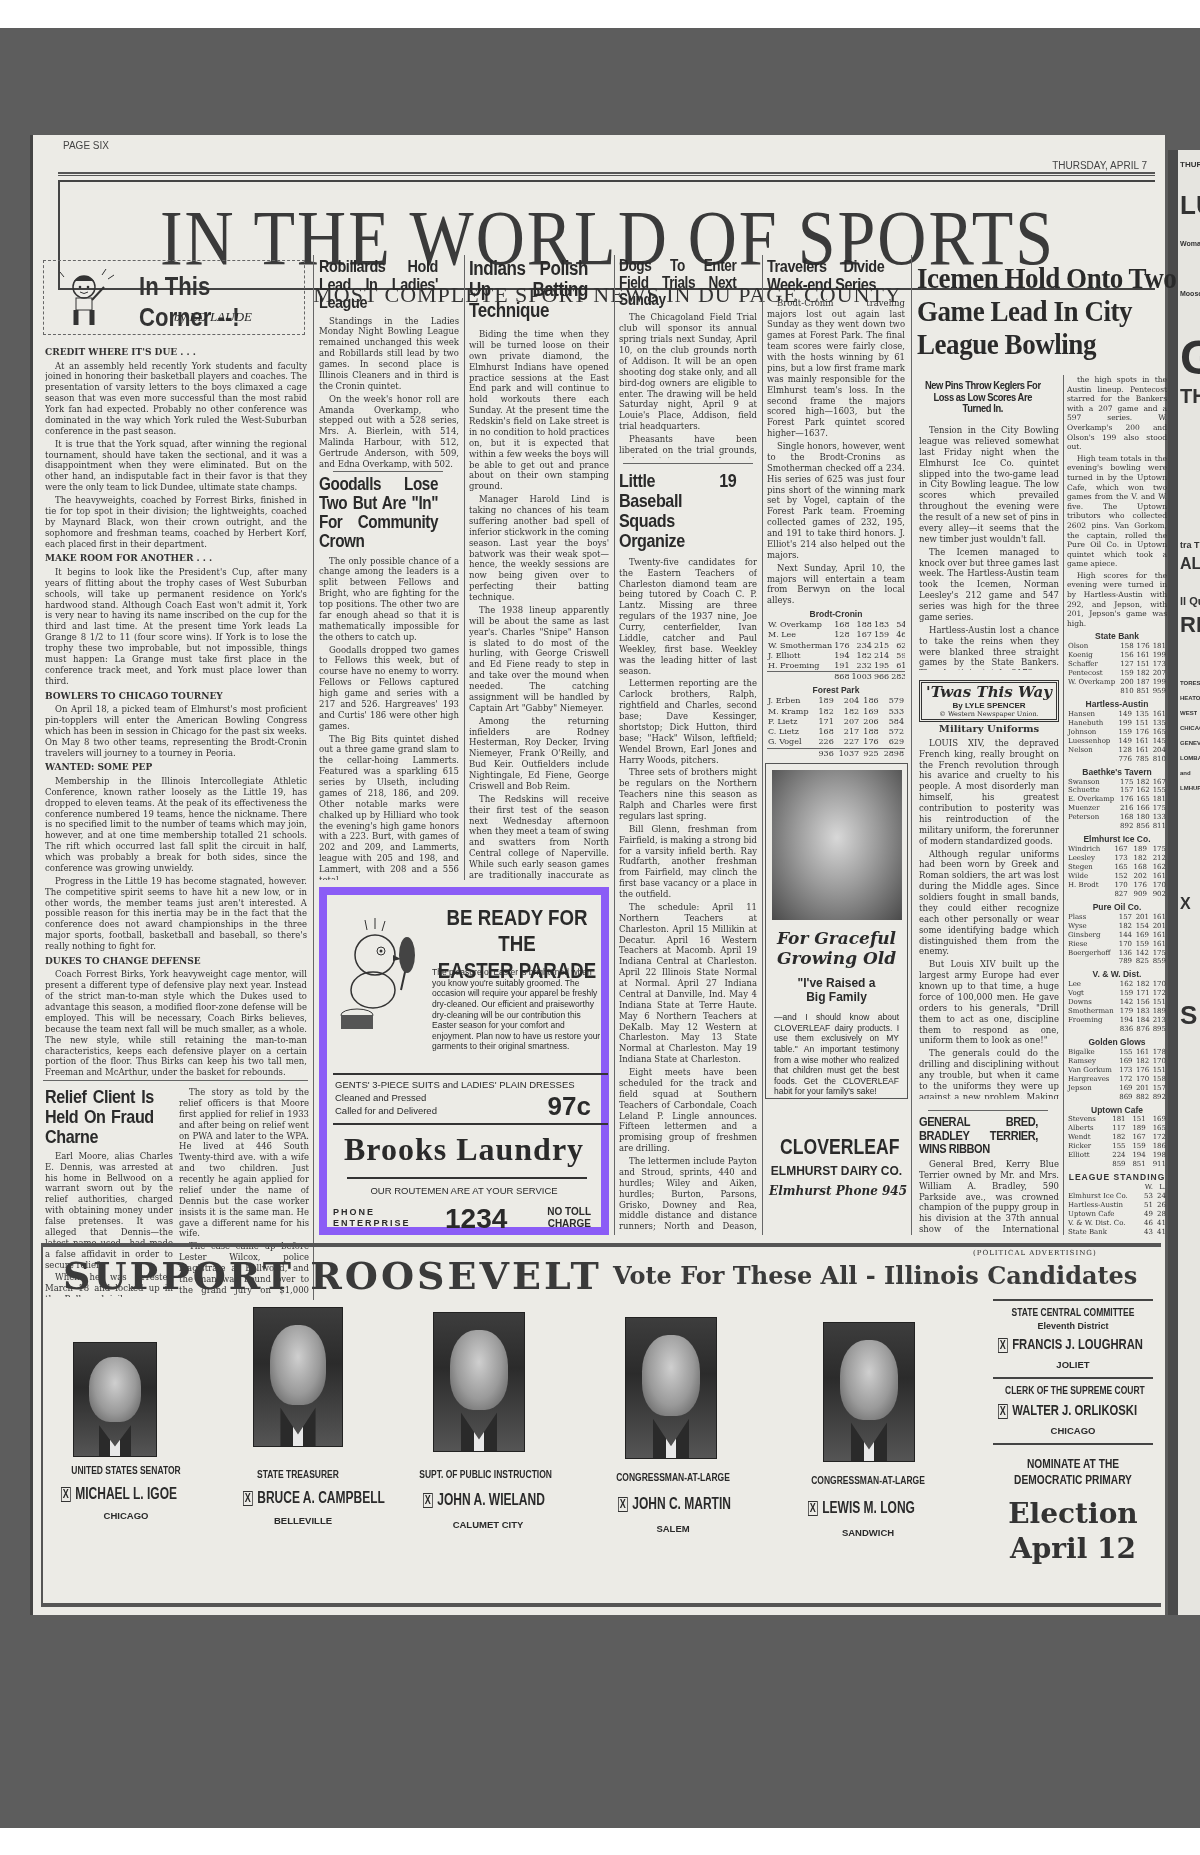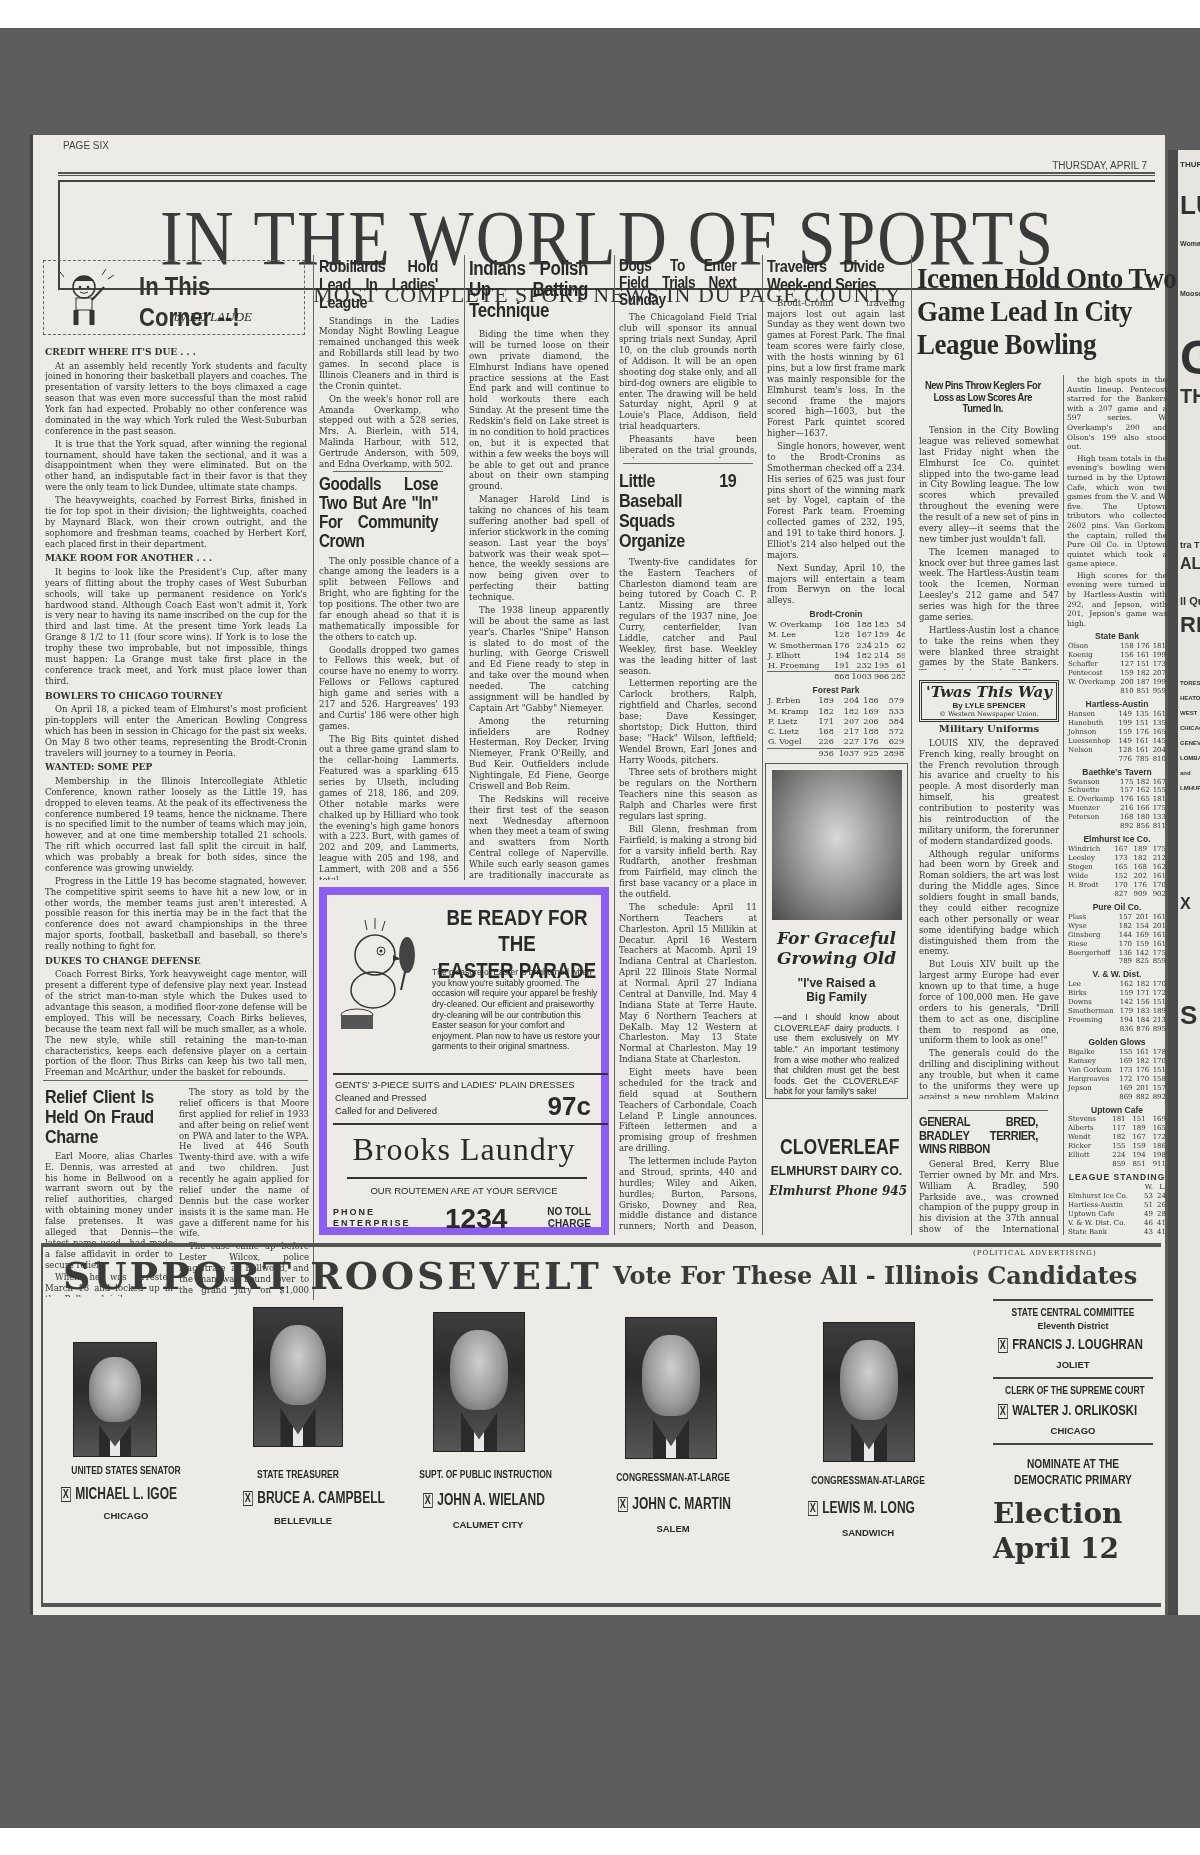--- a/index.html
+++ b/index.html
@@ -25,33 +25,33 @@
   .corner-title{position:absolute;left:95px;top:10px;font-family:"Liberation Sans",sans-serif;font-size:26px;font-weight:bold;color:#333;transform:scaleX(0.85);transform-origin:left}
   .corner-by{position:absolute;left:130px;top:48px;font-family:"Liberation Serif",serif;font-style:italic;font-size:13px}
   .toon{position:absolute;left:8px;top:6px;width:70px;height:62px}
   table.score{width:100%;border-collapse:collapse;font-size:8px}
   table.score td{padding:0 1px;white-space:nowrap}
   table.score td.n{text-align:right}
   .tbl-title{text-align:center;font-family:"Liberation Sans",sans-serif;font-weight:bold;font-size:8.5px;margin-top:3px}
   .ad-box{position:absolute;border:8px solid #8b5cf6;background:#ecebe6}
   .easter-title{font-family:"Liberation Sans",sans-serif;font-weight:bold;font-size:22px;text-align:center;line-height:1.2;transform:scaleX(0.85)}
   .easter-body{font-family:"Liberation Sans",sans-serif;font-size:8.5px;line-height:1.25}
-  .brooks{font-family:"Liberation Serif",serif;font-size:32px;font-weight:normal;text-align:center;letter-spacing:1px}
+  .brooks{font-family:"Liberation Serif",serif;font-size:32px;font-weight:bold;text-align:center;letter-spacing:1px}
   .phone-num{font-family:"Liberation Sans",sans-serif;font-weight:bold;font-size:28px}
   .twas{position:absolute;border:3px double #333;text-align:center}
   .roosevelt{position:absolute;left:60px;top:1120px;font-family:"DejaVu Serif",serif;font-weight:bold;font-size:38px;letter-spacing:3px;color:#3a3a3a}
   .vote-for{position:absolute;left:610px;top:1125px;font-family:"DejaVu Serif",serif;font-weight:bold;font-size:24px;color:#3a3a3a;white-space:nowrap}
   .photo{position:absolute;background:linear-gradient(180deg,#3d3d3d 0%,#2b2b2b 40%,#555 100%);border:1px solid #222;overflow:hidden}
   .face{position:absolute;left:18%;top:12%;width:64%;height:58%;border-radius:45% 45% 40% 40%;background:radial-gradient(ellipse at 50% 40%,#cfcfcf 0%,#9a9a9a 55%,#555 100%)}
   .collar{position:absolute;left:30%;bottom:0;width:40%;height:28%;background:linear-gradient(90deg,#2a2a2a 0 35%,#e8e8e8 35% 65%,#2a2a2a 65%);clip-path:polygon(0 0,50% 70%,100% 0,100% 100%,0 100%)}
   .cand-office{position:absolute;font-family:"Liberation Sans",sans-serif;font-weight:bold;font-size:10px;text-align:center;white-space:nowrap;transform:scaleX(0.85)}
   .cand-name{position:absolute;font-family:"Liberation Sans",sans-serif;font-weight:bold;font-size:16px;white-space:nowrap;transform:scaleX(0.75);transform-origin:left}
   .cand-city{position:absolute;font-family:"Liberation Sans",sans-serif;font-weight:bold;font-size:9.5px;text-align:center;white-space:nowrap}
   .xbox{display:inline-block;width:13px;height:15px;border:1.5px solid #333;text-align:center;font-size:12px;line-height:12px;margin-right:6px;vertical-align:middle}
-  .election{position:absolute;font-family:"DejaVu Serif",serif;font-weight:bold;color:#333;}
+  .election{position:absolute;font-family:"DejaVu Serif",serif;font-weight:bold;color:#333;text-align:center}
   .small-caps{font-family:"Liberation Sans",sans-serif;font-weight:bold}
 </style>
 </head>
 <body>
 
 <div class="scan"></div>
 
 <div class="next-page">
   <div class="np-text" style="top:10px;font-size:8px">THURSD</div>
   <div class="np-text" style="top:40px;font-size:26px">LU</div>
@@ -581,21 +581,21 @@
     <div class="tbl-title">V. &amp; W. Dist.</div>
     <table class="score" style="font-size:7px">
       <tbody>
           <tr>
             <td>Lee</td>
             <td class="n">162</td>
             <td class="n">182</td>
             <td class="n">170</td>
           </tr>
       <tr>
-            <td>Birks</td>
+            <td>Vogt</td>
             <td class="n">159</td>
             <td class="n">171</td>
             <td class="n">172</td>
           </tr>
       <tr>
             <td>Downs</td>
             <td class="n">142</td>
             <td class="n">156</td>
             <td class="n">151</td>
           </tr>

